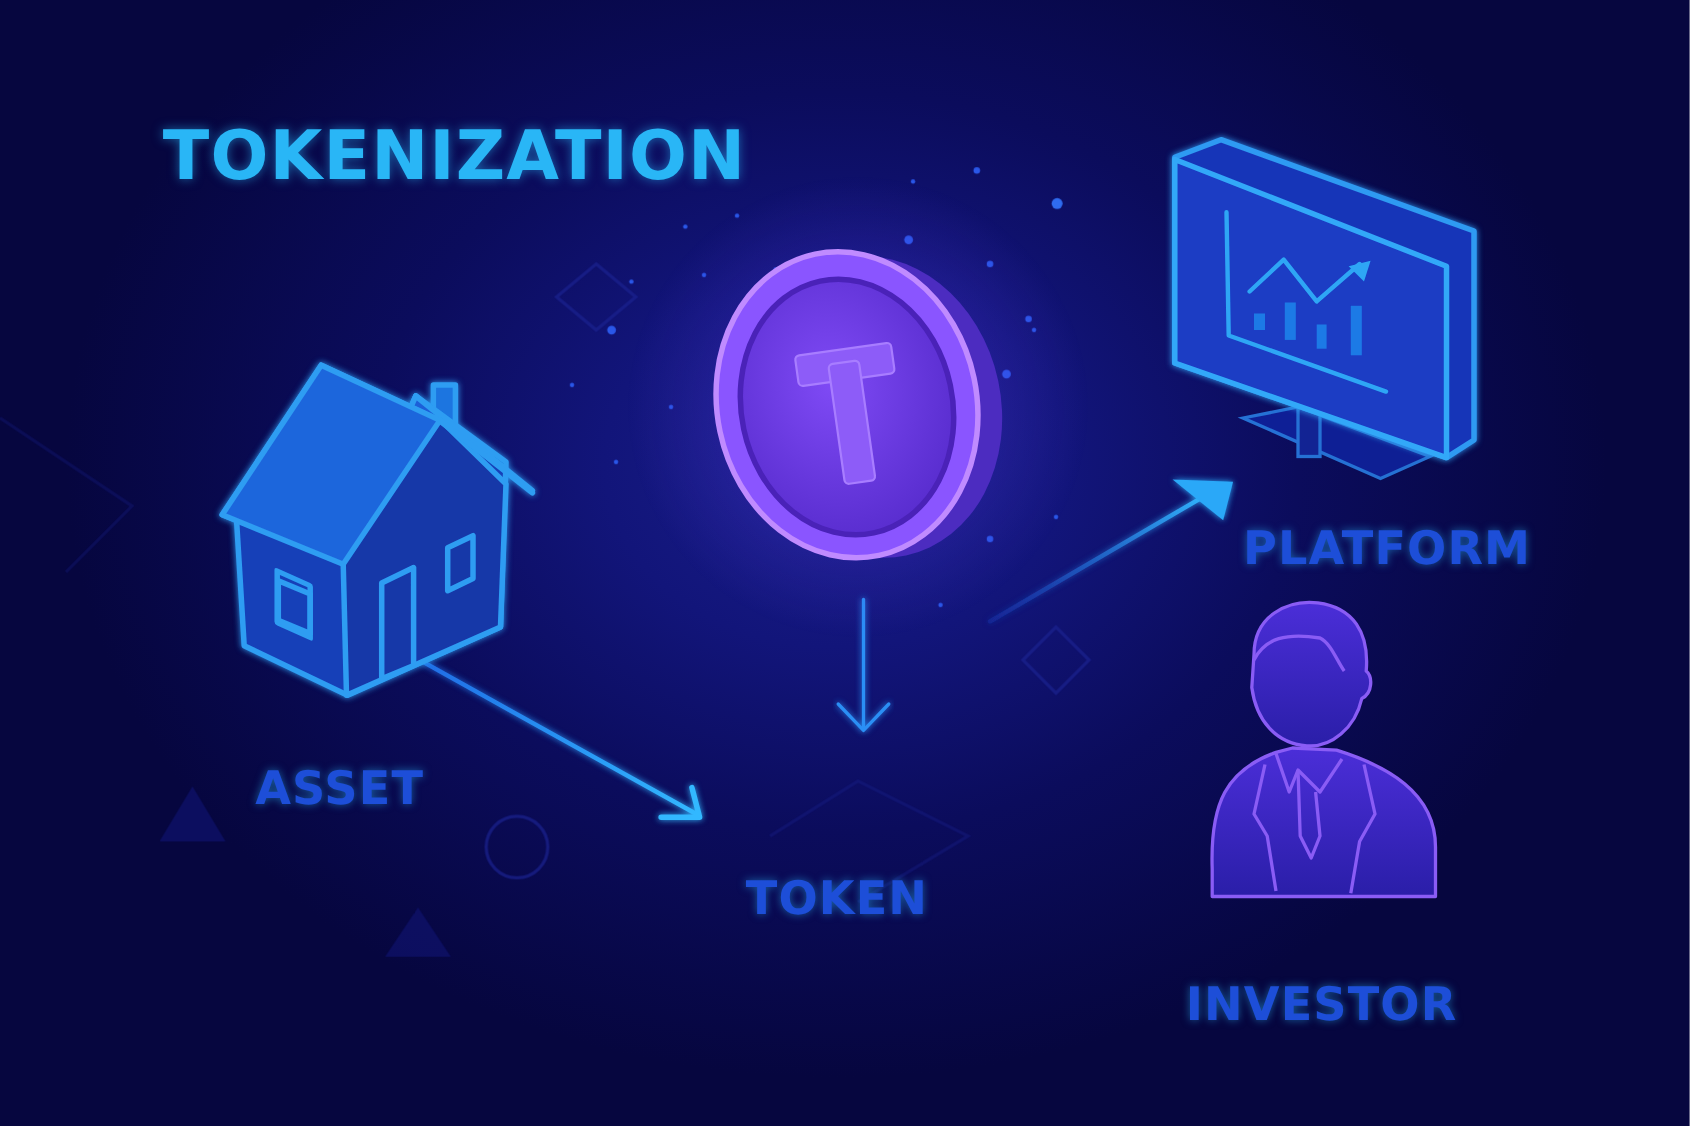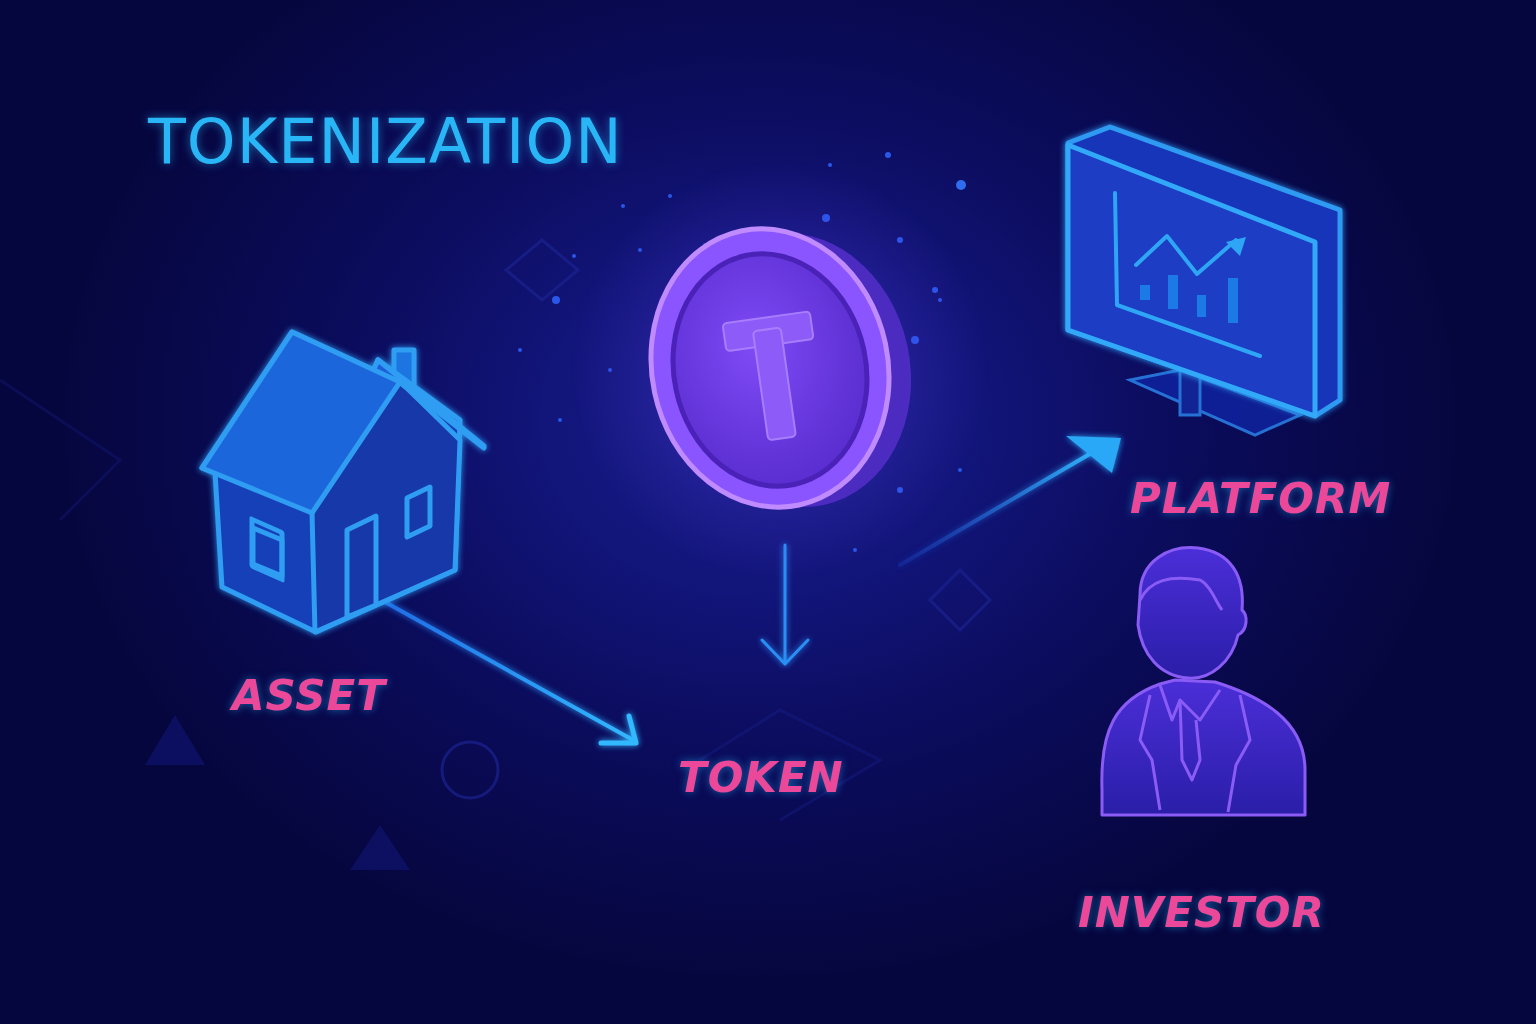--- a/index.html
+++ b/index.html
@@ -1,24 +1,24 @@
 <!DOCTYPE html>
 <html><head>
 <meta charset="utf-8">
 <style>
   html,body{margin:0;padding:0;}
   body{width:1536px;height:1024px;overflow:hidden;position:relative;
     background:radial-gradient(ellipse 700px 560px at 760px 420px,#1a1f8a 0%,#12157a 30%,#0b0c5c 60%,#06063f 100%);
     font-family:"DejaVu Sans","Liberation Sans",sans-serif;}
   .layer{position:absolute;left:0;top:0;width:1536px;height:1024px;}
-  .title{position:absolute;left:148px;top:104px;color:#29b6f6;font-weight:normal;
+  .title{position:absolute;left:148px;top:104px;color:#29b6f6;font-weight:bold;
     font-size:62px;line-height:76px;letter-spacing:1px;
     text-shadow:0 0 10px rgba(41,182,246,.55);}
-  .label{position:absolute;color:#ec4899;font-weight:bold;font-size:42px;letter-spacing:1px;
-    text-shadow:0 0 8px rgba(41,182,246,.5);font-style:italic;}
+  .label{position:absolute;color:#1d4ed8;font-weight:bold;font-size:42px;letter-spacing:1px;
+    text-shadow:0 0 8px rgba(41,182,246,.5);}
 </style>
 </head>
 <body>
 
 <svg class="layer" viewBox="0 0 1536 1024">
   <g fill="none" stroke="#1c2390" stroke-width="3" opacity="0.7">
     <polygon points="542,240 578,270 542,300 506,270"></polygon>
     <polygon points="175,715 205,765 145,765" fill="#10146e" stroke="none"></polygon>
     <polygon points="380,825 410,870 350,870" fill="#10146e" stroke="none"></polygon>
     <circle cx="470" cy="770" r="28"></circle>
@@ -95,21 +95,21 @@
     <polygon points="312,512 315,632 455,570 460,440 378,360" fill="#1737a8"></polygon>
     <polygon points="202,468 292,332 399,382 484,446 378,360 312,510" fill="#1e5fd8"></polygon>
     <polygon points="202,468 292,332 400,382 312,513" fill="#1f66dc"></polygon>
     <line x1="400" y1="382" x2="484" y2="448"></line>
     <rect x="252" y="521" width="30" height="47" fill="none" transform="skewY(24) translate(0,-114)"></rect>
     <polygon points="347,530 376,516 376,605 347,617" fill="#1737a8"></polygon>
     <polygon points="407,498 430,487 430,526 407,537" fill="none"></polygon>
     <polygon points="253,528 282,540 282,576 253,564" fill="none"></polygon>
   </g>
 </svg>
-<div class="label" style="left:232px;top:671px;text-align:center;">ASSET</div>
+<div class="label" style="left:232px;top:692px;text-align:center;">ASSET</div>
 
 <svg class="layer" viewBox="0 0 1536 1024">
   <defs>
     <radialGradient id="coinface" cx="0.45" cy="0.4" r="0.6">
       <stop offset="0" stop-color="#7f4af5"></stop>
         <stop offset="1" stop-color="#5a2ed0"></stop>
     </radialGradient>
     <radialGradient id="halo" cx="0.5" cy="0.5" r="0.5">
       <stop offset="0" stop-color="#5c3cf0" stop-opacity="0.45"></stop>
         <stop offset="1" stop-color="#5c3cf0" stop-opacity="0"></stop>
@@ -117,21 +117,21 @@
   </defs>
   <ellipse cx="780" cy="370" rx="210" ry="210" fill="url(#halo)"></ellipse>
   <ellipse cx="795" cy="370" rx="115" ry="138" fill="#4c2cc0" transform="rotate(-12 795 370)"></ellipse>
   <ellipse cx="770" cy="368" rx="118" ry="140" fill="#8a55ff" stroke="#c08bff" stroke-width="5" transform="rotate(-12 770 368)"></ellipse>
   <ellipse cx="770" cy="370" rx="96" ry="117" fill="url(#coinface)" stroke="#4a22b8" stroke-width="5" transform="rotate(-12 770 370)"></ellipse>
   <g transform="rotate(-8 765 360)">
     <rect x="728" y="318" width="88" height="28" rx="4" fill="#8d5cf8" stroke="#a87dff" stroke-width="2"></rect>
     <rect x="757" y="330" width="28" height="110" rx="4" fill="#8d5cf8" stroke="#a87dff" stroke-width="2"></rect>
   </g>
 </svg>
-<div class="label" style="left:678px;top:753px;">TOKEN</div>
+<div class="label" style="left:678px;top:792px;">TOKEN</div>
 
 <svg class="layer" viewBox="0 0 1536 1024">
   <g stroke="#2b84ea" stroke-width="3" fill="#1024a0" opacity="0.85">
     <polygon points="1130,380 1180,370 1300,415 1255,435"></polygon>
     <rect x="1180" y="360" width="20" height="55" fill="#14289e"></rect>
   </g>
   <g filter="url(#glow)">
     <polygon points="1068,143 1110,127 1340,210 1340,400 1315,416 1068,330" fill="#1836b8" stroke="#2f9af2" stroke-width="5" stroke-linejoin="round"></polygon>
     <polygon points="1068,145 1315,242 1315,416 1068,330" fill="#1a3cc4" stroke="#33a8f8" stroke-width="5" stroke-linejoin="round"></polygon>
     <polyline points="1115,193 1117,305 1260,356" fill="none" stroke="#2fa6f5" stroke-width="4" stroke-linecap="round" stroke-linejoin="round"></polyline>

